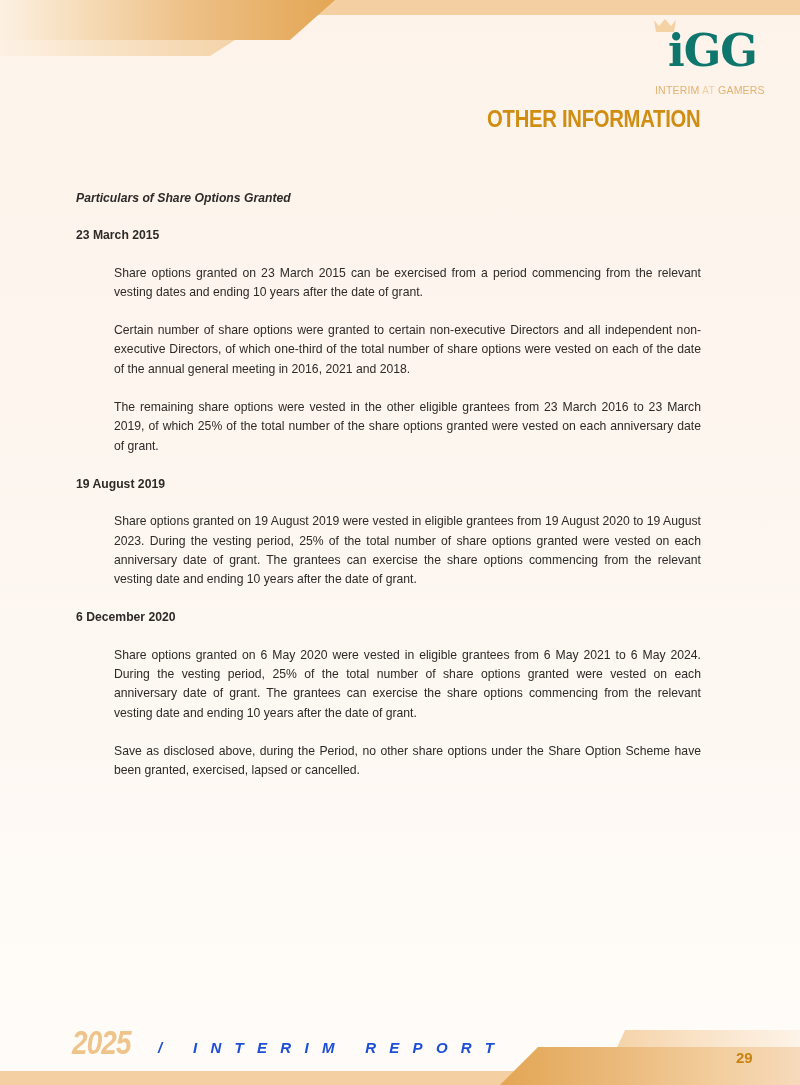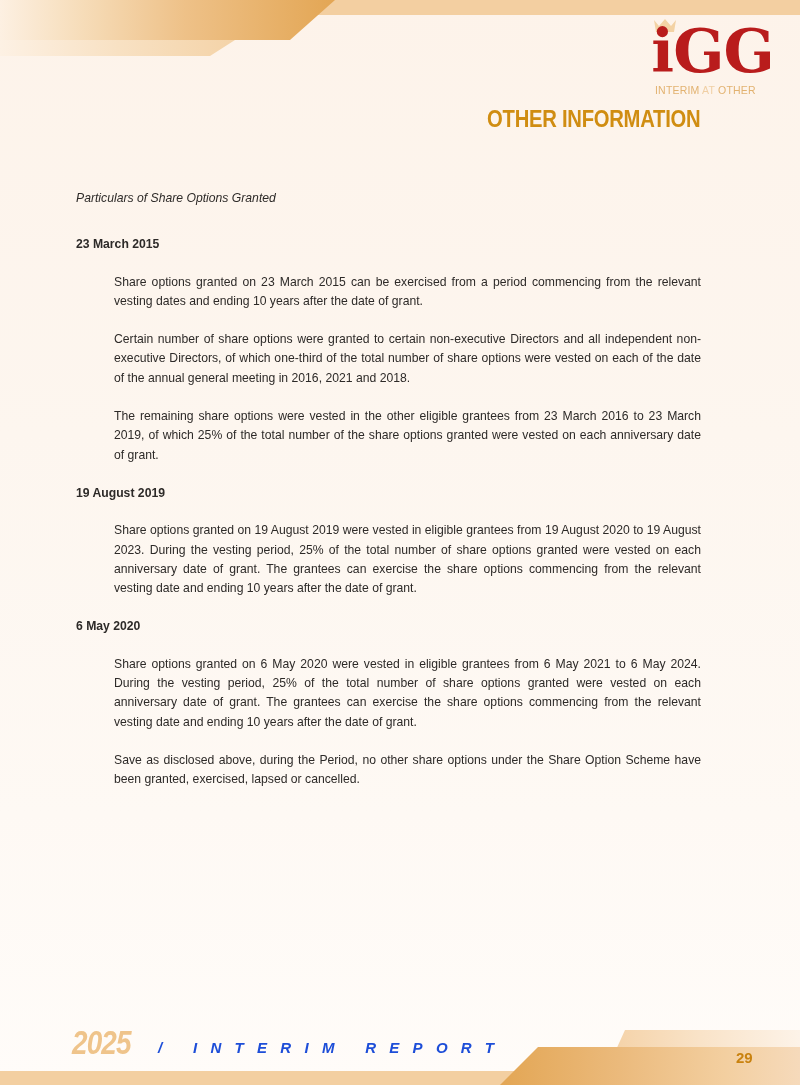--- a/index.html
+++ b/index.html
@@ -29,21 +29,21 @@
   }
 
   
   .logo {
     position: absolute; left: 650px; top: 18px; width: 125px; height: 80px;
   }
   .logo-letters {
     position: absolute; left: 0; top: 6px; width: 125px;
     display: flex; align-items: flex-end; justify-content: center;
     font-family: "DejaVu Serif", serif; font-weight: bold;
-    font-size: 60px; line-height: 54px; color: #b91c1c;
+    font-size: 44px; line-height: 54px; color: #0f766e;
     letter-spacing: -1px;
   }
   .logo-crown {
     position: absolute; left: 3px; top: 0; width: 24px; height: 16px;
   }
   .logo-tagline {
     position: absolute; left: 5px; top: 66px; width: 120px;
     font-size: 10.5px; color: #e2b270; letter-spacing: 0.2px; white-space: nowrap;
   }
 
@@ -52,21 +52,21 @@
     font-family: "Liberation Sans", sans-serif; font-weight: bold;
     font-size: 23px; color: #d08d12; letter-spacing: -0.3px;
     transform: scaleX(0.88); transform-origin: right center;
   }
 
   .content {
     position: absolute; left: 76px; top: 189px; width: 625px;
     font-size: 12.2px; line-height: 19.3px; color: #2d2a28;
   }
   .content .subtitle {
-    font-weight: normal; font-style: italic; margin-bottom: 27px;
+    font-weight: bold; font-style: italic; margin-bottom: 18px;
   }
   .content .date-heading {
     font-weight: bold; margin-bottom: 18px;
   }
   .content p {
     text-align: justify; margin-bottom: 19px; margin-left: 38px;
   }
 
   
   .footer-year {
@@ -105,42 +105,42 @@
 
 <div class="top-band-back"></div>
 <div class="top-band-main"></div>
 <div class="top-band-lower"></div>
 
 <div class="logo">
   <svg class="logo-crown" viewBox="0 0 24 16">
     <polygon points="1,2 6,8 12,1 18,8 23,2 21,14 3,14" fill="#f3d2a4"></polygon>
   </svg>
   <div class="logo-letters">iGG</div>
-  <div class="logo-tagline"><span>INTERIM </span><span style="color:#f0cfa4">AT</span><span> OTHER</span></div>
+  <div class="logo-tagline"><span>INTERIM </span><span style="color:#f0cfa4">AT</span><span> GAMERS</span></div>
 </div>
 
 <div class="section-title">OTHER INFORMATION</div>
 
 <div class="content">
   <div class="subtitle">Particulars of Share Options Granted</div>
 
   <div>
     <div class="date-heading">23 March 2015</div>
     <p>Share options granted on 23 March 2015 can be exercised from a period commencing from the relevant vesting dates and ending 10 years after the date of grant.</p>
     <p>Certain number of share options were granted to certain non-executive Directors and all independent non-executive Directors, of which one-third of the total number of share options were vested on each of the date of the annual general meeting in 2016, 2021 and 2018.</p>
     <p>The remaining share options were vested in the other eligible grantees from 23 March 2016 to 23 March 2019, of which 25% of the total number of the share options granted were vested on each anniversary date of grant.</p>
   </div>
 
   <div>
     <div class="date-heading">19 August 2019</div>
     <p>Share options granted on 19 August 2019 were vested in eligible grantees from 19 August 2020 to 19 August 2023. During the vesting period, 25% of the total number of share options granted were vested on each anniversary date of grant. The grantees can exercise the share options commencing from the relevant vesting date and ending 10 years after the date of grant.</p>
   </div>
 
   <div>
-    <div class="date-heading">6 May 2020</div>
+    <div class="date-heading">6 December 2020</div>
     <p>Share options granted on 6 May 2020 were vested in eligible grantees from 6 May 2021 to 6 May 2024. During the vesting period, 25% of the total number of share options granted were vested on each anniversary date of grant. The grantees can exercise the share options commencing from the relevant vesting date and ending 10 years after the date of grant.</p>
     <p>Save as disclosed above, during the Period, no other share options under the Share Option Scheme have been granted, exercised, lapsed or cancelled.</p>
   </div>
 </div>
 
 <div class="footer-year">2025</div>
 <div class="footer-report">/ INTERIM REPORT</div>
 <div class="footer-band-left"></div>
 <div class="footer-band-right-back"></div>
 <div class="footer-band-right"></div>

